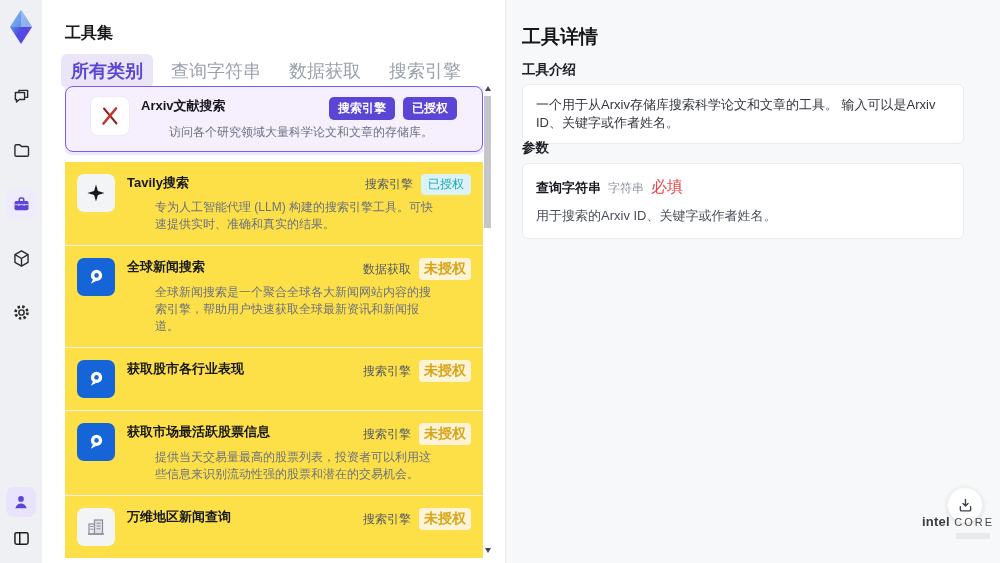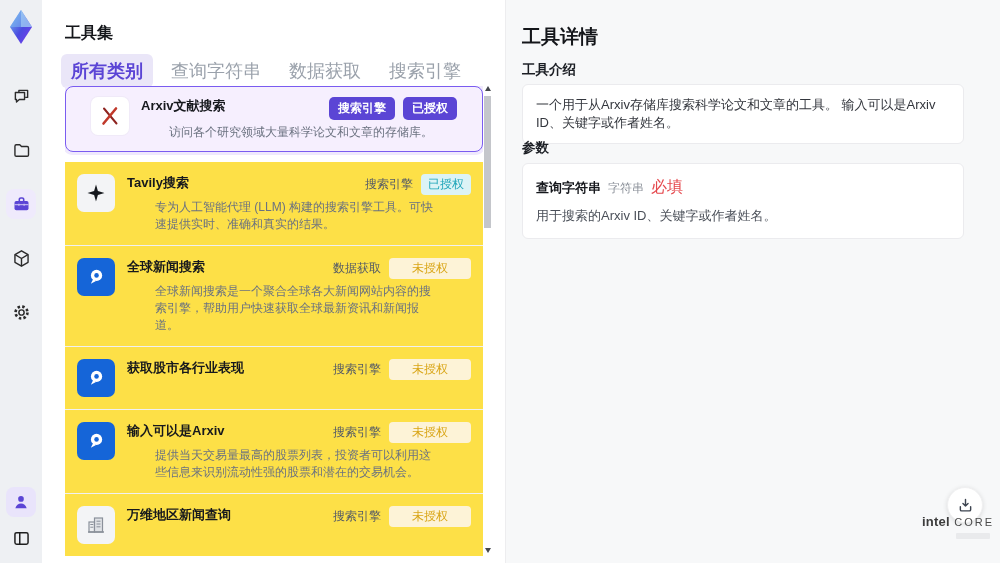--- a/index.html
+++ b/index.html
@@ -36,21 +36,21 @@
   .tool-icon { width:38px; height:38px; border-radius:7px; background:#f3f4f6; flex:none;
                display:flex; align-items:center; justify-content:center; overflow:hidden; }
   .tool-icon.icon-arxiv { background:#fff; box-shadow:0 0 0 1px #f0eaf8; }
   .tool-icon.icon-blueq { background:#1565d8; }
   .tool-main { flex:1; min-width:0; }
   .tool-head { display:flex; justify-content:space-between; align-items:flex-start; }
   .tool-name { font-size:13px; font-weight:bold; color:#16181d; line-height:18px; }
   .tool-tags { display:flex; gap:8px; align-items:center; flex:none; margin-left:8px; }
   .cat-plain { font-size:12px; color:#555b66; }
   .pill-cyan  { font-size:12px; color:#1ea5b8; background:#dcf3f6; padding:2px 7px; border-radius:4px; }
-  .pill-amber { font-size:12px; color:#d9a516; background:#fdf3d7; padding:2px 23px; border-radius:4px; }
+  .pill-amber { font-size:14px; color:#d9a516; background:#fdf3d7; padding:2px 5px; border-radius:4px;font-weight:bold; }
   .pill-purple{ font-size:12px; color:#fff; background:#5b45d5; padding:3px 9px; border-radius:5px; font-weight:bold; }
   .tool-desc { font-size:12px; color:#6b7280; line-height:17px; margin-top:4px; max-width:282px;margin-left:28px; }
 
   .list-scrollbar { position:absolute; right:13px; top:86px; bottom:10px; width:8px; }
   .sb-thumb { position:absolute; top:10px; left:0; width:7px; height:132px; background:#c4c6cb; }
   .sb-arrow { position:absolute; left:1px; width:0; height:0;
               border-left:3.5px solid transparent; border-right:3.5px solid transparent; }
   .sb-up   { top:0; border-bottom:5px solid #44474d; }
   .sb-down { bottom:0; border-top:5px solid #44474d; }
 
@@ -241,21 +241,21 @@
   <li class="tool-card">
     <div class="tool-icon icon-blueq">
   <svg width="26" height="26" viewBox="0 0 24 24">
     <circle cx="12.5" cy="10.5" r="5.2" fill="#ffffff"></circle>
     <circle cx="12.5" cy="10.5" r="2.1" fill="#1565d8"></circle>
     <path d="M9.5 13.5 L7.2 18.2 L12 15.8 Z" fill="#ffffff"></path>
   </svg>
 </div>
     <div class="tool-main">
       <div class="tool-head">
-        <div class="tool-name">输入可以是Arxiv</div>
+        <div class="tool-name">获取市场最活跃股票信息</div>
         <div class="tool-tags">
           <span class="cat-plain">搜索引擎</span>
           <span class="pill-amber">未授权</span>
         </div>
       </div>
       <div class="tool-desc">提供当天交易量最高的股票列表，投资者可以利用这些信息来识别流动性强的股票和潜在的交易机会。</div>
     </div>
   </li>
 
   <li class="tool-card">

